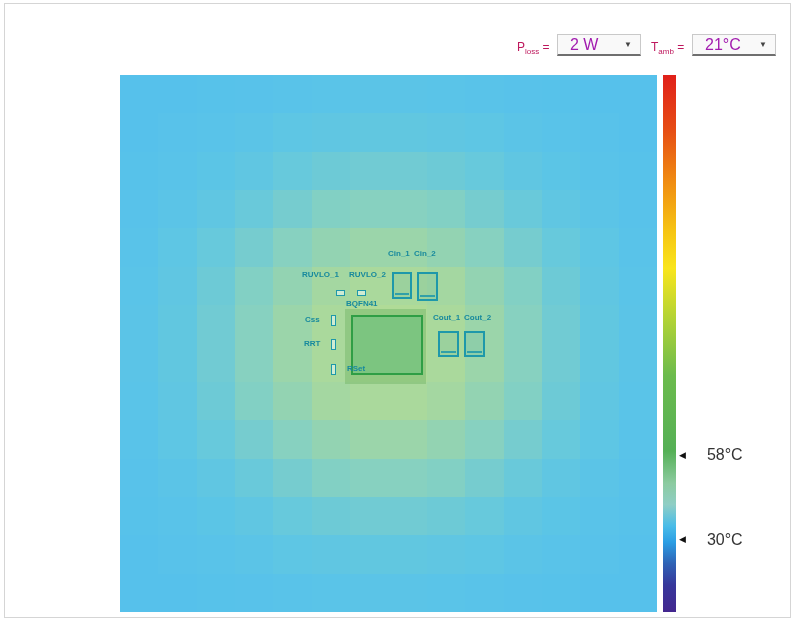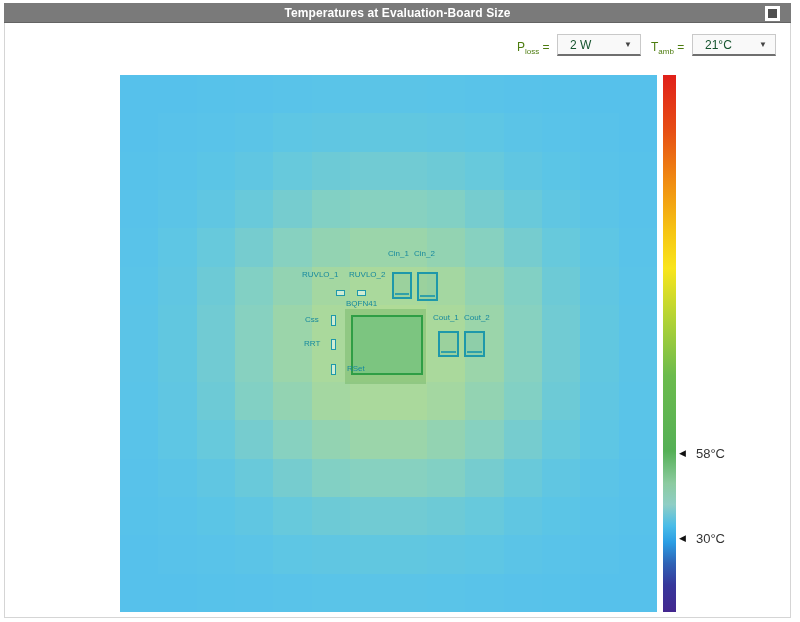--- a/index.html
+++ b/index.html
@@ -16,60 +16,56 @@
     position:absolute; left:4px; top:3px; width:787px; height:20px;
     background:#7a7a7a; border-bottom:1px solid #636363;
     display:flex; align-items:center; justify-content:center;
   }
   .title { color:#fff; font-size:12px; font-weight:bold; letter-spacing:.1px; }
   .maxicon {
     position:absolute; right:11px; top:3px; width:15px; height:15px;
     border:3px solid #ffffff; background:#4f4f4f; cursor:pointer;
   }
   .ctl-label {
-    position:absolute; font-size:12px; color:#4d7c0f; white-space:nowrap;
+    position:absolute; font-size:12px; color:#be185d; white-space:nowrap;
   }
   .ctl-label sub { font-size:8px; }
   .dropdown {
     position:absolute; width:84px; height:22px; background:#f9f9f9;
     border:1px solid #c9c9c9; border-bottom:2px solid #6f6f6f;
     display:flex; align-items:center; justify-content:space-between;
     padding:0 8px 0 12px; cursor:pointer;
   }
-  .dd-value { font-size:12px; color:#14532d; }
+  .dd-value { font-size:16px; color:#a21caf; }
   .dd-arrow { font-size:8px; color:#444; }
   #heatmap {
     position:absolute; left:120px; top:75px; width:537px; height:537px;
     display:grid; grid-template-columns:repeat(14,1fr); grid-template-rows:repeat(14,1fr);
   }
   .cell { width:100%; height:100%; }
   #overlay { position:absolute; left:0; top:0; width:800px; height:622px; pointer-events:none; }
   .comp-label {
-    position:absolute; font-size:8px; font-weight:normal; color:#17899d; white-space:nowrap;
+    position:absolute; font-size:8px; font-weight:bold; color:#17899d; white-space:nowrap;
   }
   .cap { position:absolute; border:2px solid #1e98aa; background:rgba(30,152,170,0.10); }
   .cap .term { position:absolute; left:1px; right:1px; bottom:2px; height:2px; background:rgba(30,152,170,0.85); }
   .part-small { position:absolute; border:1px solid #1e98aa; background:rgba(240,252,255,0.55); }
   .ic-outer { position:absolute; background:rgba(122,186,112,0.55); }
   .ic-inner { position:absolute; border:2px solid #2f9e45; background:#7cc580; }
   #colorbar { position:absolute; left:663px; top:75px; width:13px; height:537px; }
   .cbmarker { position:absolute; display:flex; align-items:center; white-space:nowrap; }
   .cbmarker .tri { font-size:9px; color:#111; line-height:1; }
-  .cbmarker .lbl { font-size:13px; color:#333; margin-left:10px; }
+  .cbmarker .lbl { font-size:16px; color:#333; margin-left:21px; }
 </style>
 </head>
 <body>
 
 <div class="page">
   <div class="widget"></div>
 
-  <div class="titlebar">
-    <span class="title">Temperatures at Evaluation-Board Size</span>
-    <span class="maxicon"></span>
-  </div>
 
   <div>
     <span class="ctl-label" style="left:517px; top:40px;"><span>P</span><sub>loss</sub><span> = </span></span>
     <div class="dropdown" style="left:557px; top:34px;">
       <span class="dd-value">2 W</span>
       <span class="dd-arrow">▼</span>
     </div>
     <span class="ctl-label" style="left:651px; top:40px;"><span>T</span><sub>amb</sub><span> = </span></span>
     <div class="dropdown" style="left:692px; top:34px;">
       <span class="dd-value">21°C</span>

